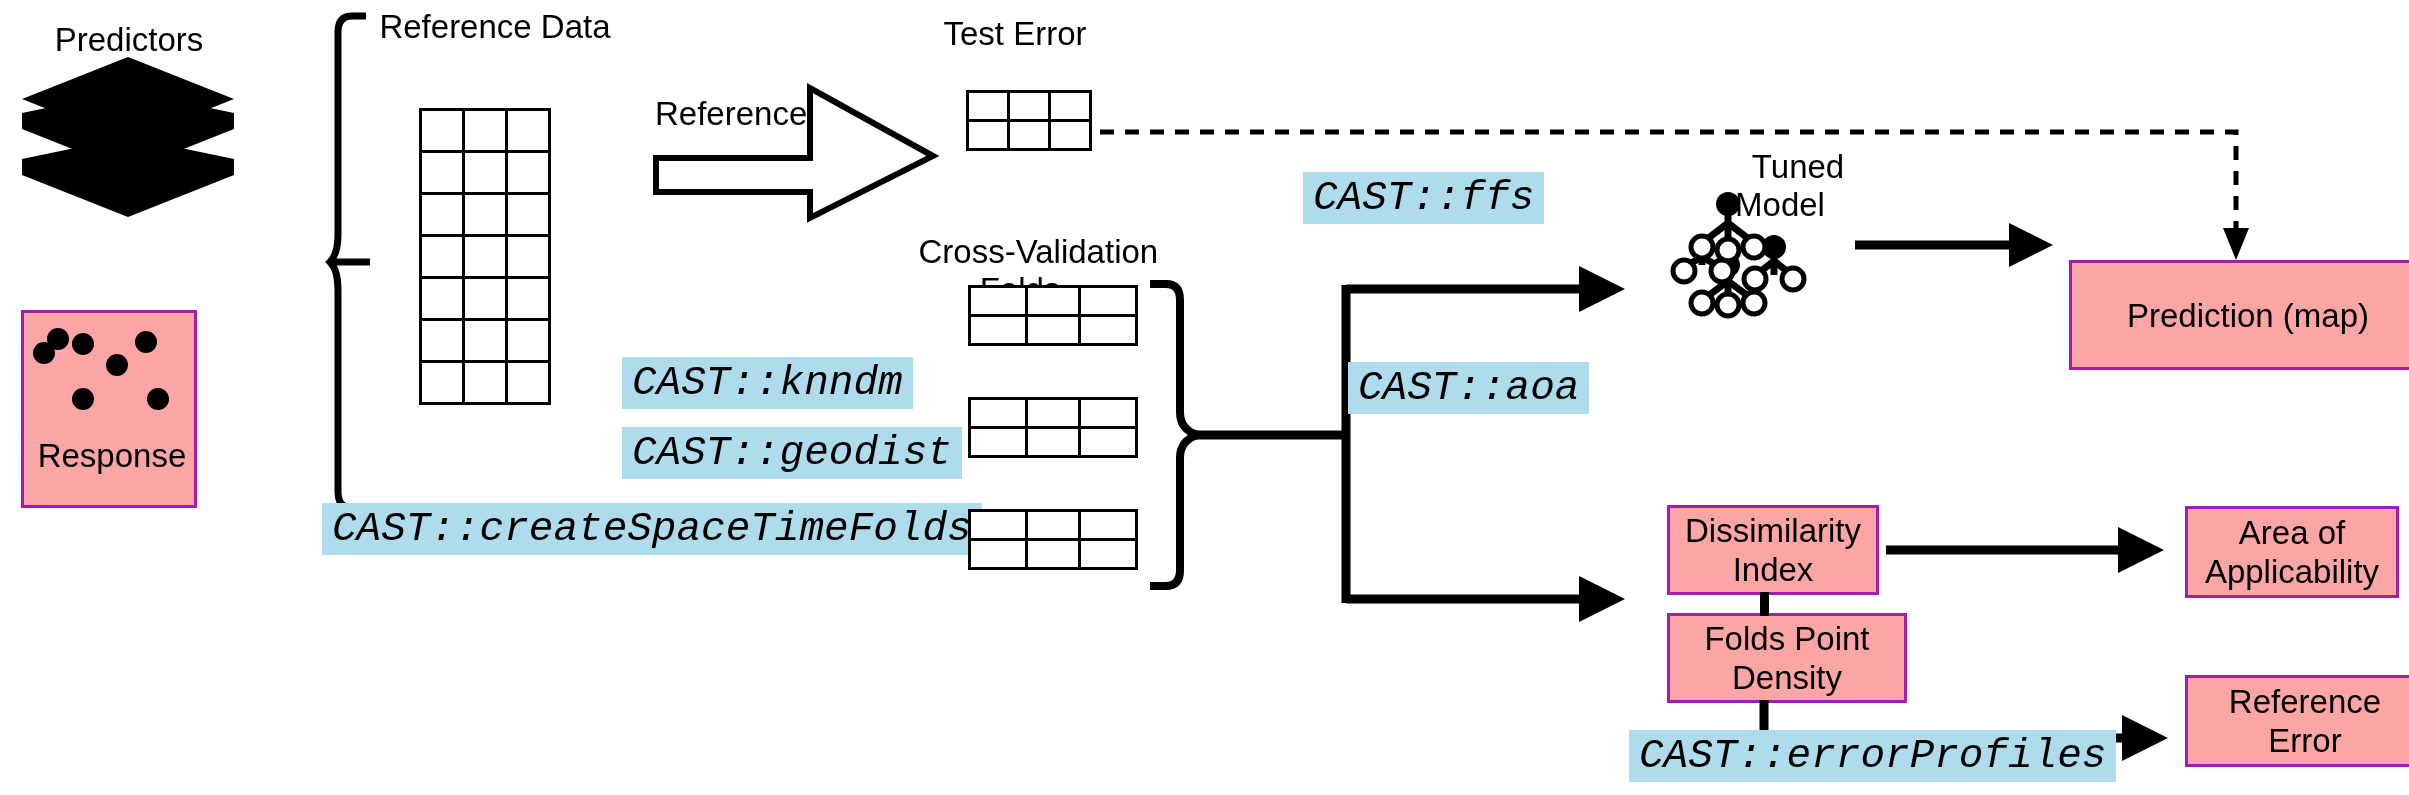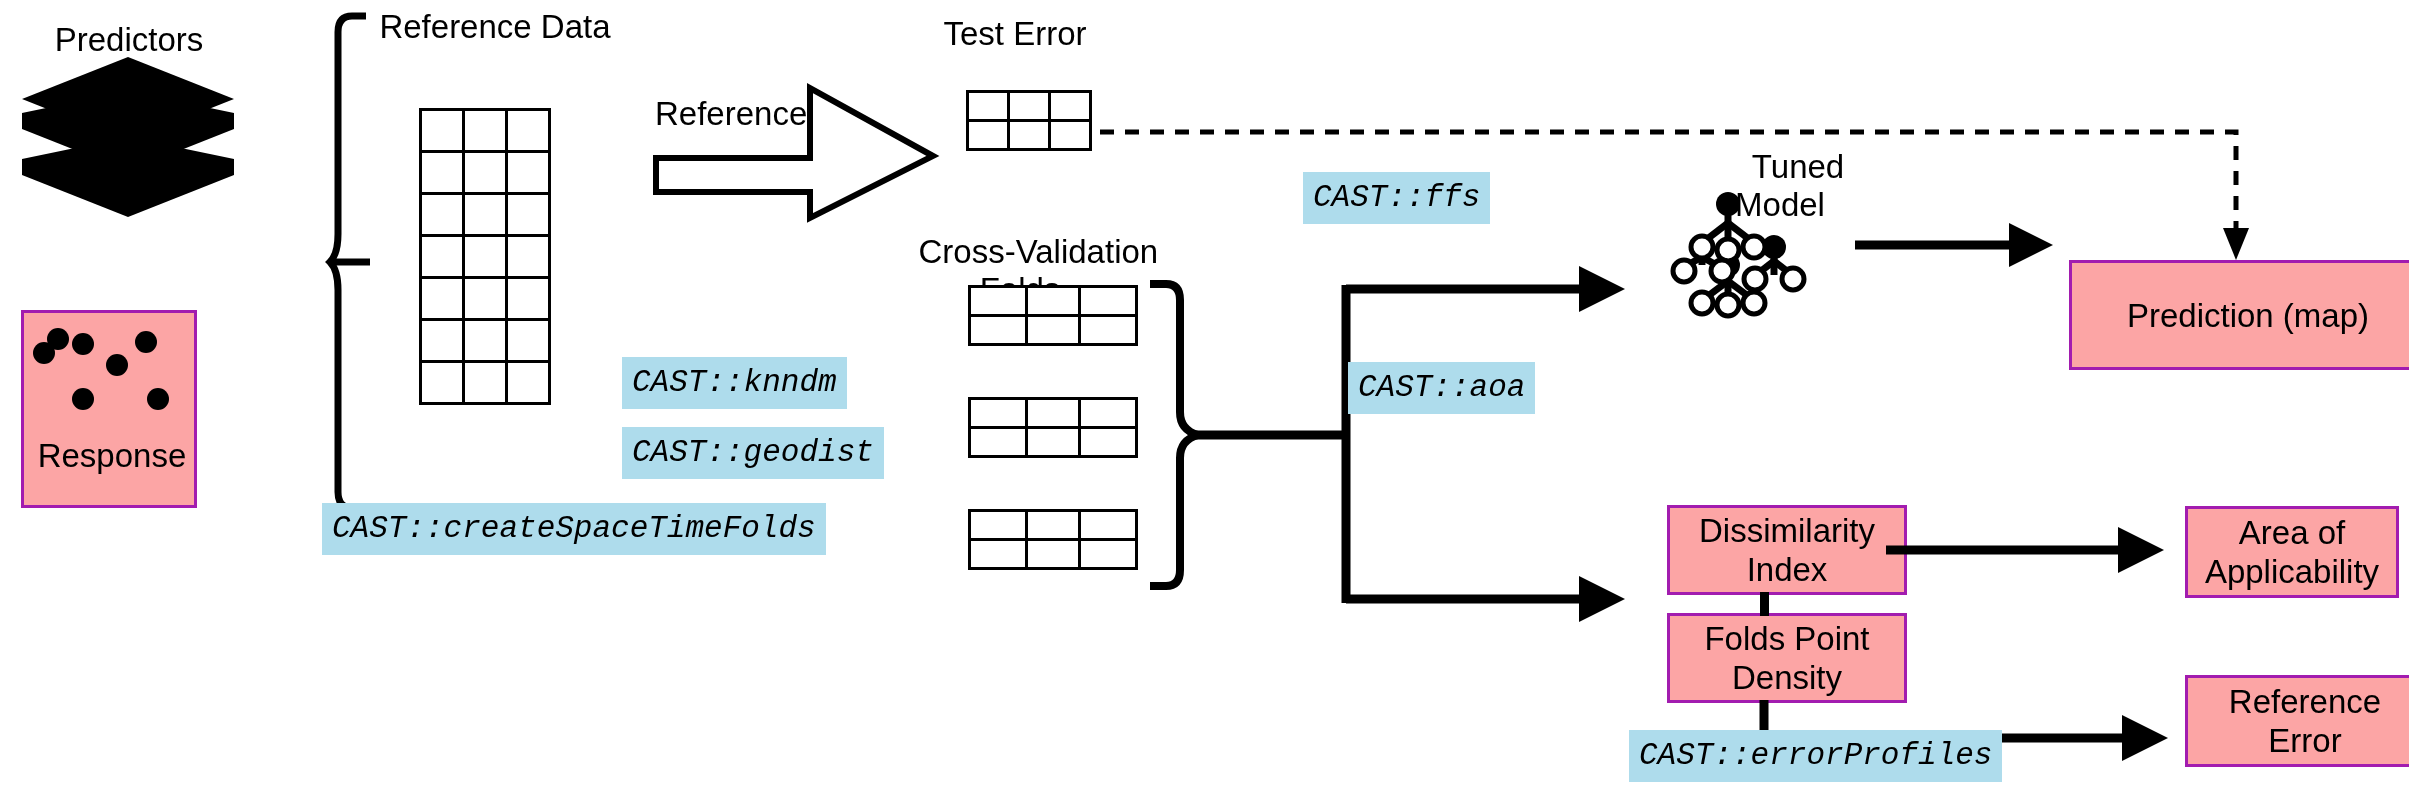--- a/index.html
+++ b/index.html
@@ -15,21 +15,21 @@
   .lbl{
     font-size:33px;
     line-height:38px;
     color:#000;
     text-align:center;
     white-space:pre;
   }
   .code{
     font-family:"Liberation Mono","DejaVu Sans Mono",monospace;
     font-style:italic;
-    font-size:31px;
+    font-size:41px;
     line-height:46px;
     background:#AEDCEC;
     color:#000;
     padding:3px 10px 3px 10px;
     white-space:pre;
     display:inline-block;
   }
   .box{
     border:3px solid #a21caf;
     background:#fca5a5;
@@ -298,21 +298,21 @@
     <svg width="200" height="60" viewBox="0 0 200 60">
       <line x1="0" y1="30" x2="170" y2="30" stroke="#000" stroke-width="9"></line>
       <polygon points="198,30 154,8 154,52" fill="#000"></polygon>
     </svg>
   </div>
 
   <div class="abs box" style="left:2050px;top:260px;width:358px;height:110px;">
     <span class="t">Prediction (map)</span>
   </div>
 
-  <div class="abs box" style="left:1648px;top:505px;width:240px;height:90px;">
+  <div class="abs box" style="left:1648px;top:505px;width:212px;height:90px;">
     <span class="t">Dissimilarity
 Index</span>
   </div>
 
   <div class="abs box" style="left:1648px;top:613px;width:240px;height:90px;">
     <span class="t">Folds Point
 Density</span>
   </div>
 
   <div class="abs" style="left:1760px;top:592px;width:9px;height:24px;background:#000;"></div>

